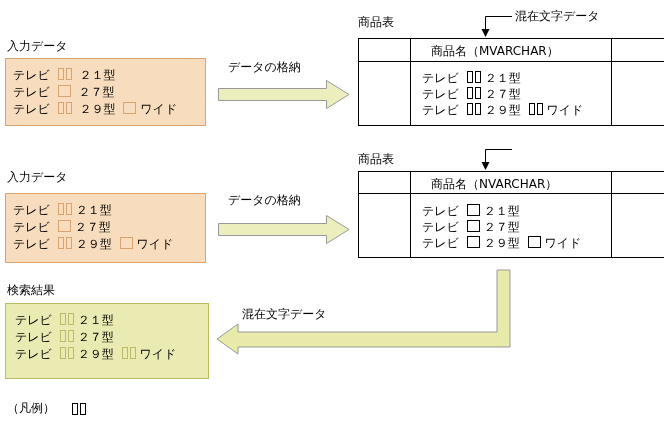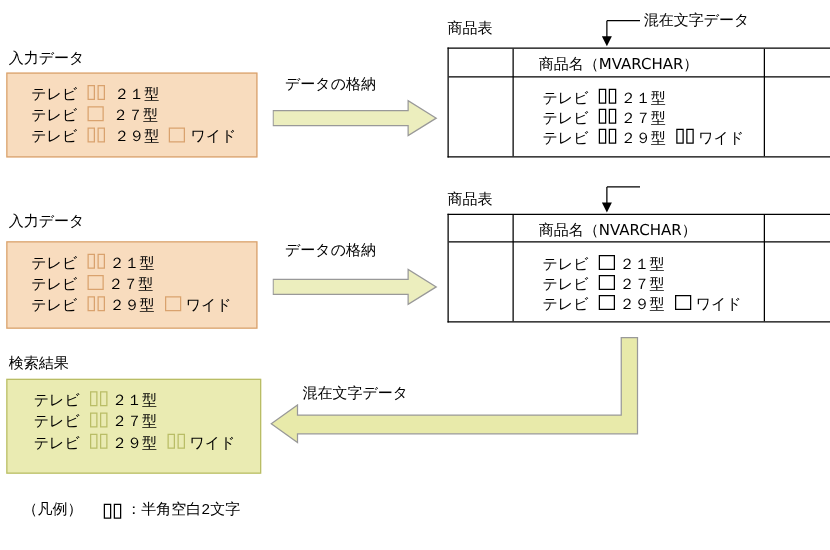--- a/index.html
+++ b/index.html
@@ -2,34 +2,34 @@
 <html><head>
 <meta charset="utf-8">
 <style>
   html,body{margin:0;padding:0;background:#fff;}
   .canvas{position:relative;width:664px;height:440px;background:#ffffff;
           font-family:"DejaVu Sans",sans-serif;font-size:12px;color:#000;overflow:hidden;}
   .lbl{position:absolute;line-height:14px;white-space:pre;}
   .box{position:absolute;box-sizing:border-box;}
   .peach{background:#F8DCBE;border:1px solid #D9A26E;--symc:#D9A26E;padding:8px 0 0 7px;}
   .green-box{background:#EAEBB2;border:1px solid #B9BD66;--symc:#B9BD66;padding:8px 0 0 9px;}
-  .data-row{white-space:pre;line-height:17px;margin-left:12px;}
+  .data-row{white-space:pre;line-height:17px;}
   .sym{display:inline-block;margin:0 4px 0 4px;vertical-align:-1px;}
   .sym-hw{display:inline-flex;gap:2px;}
   .sym-hw i{display:inline-block;width:4px;height:10px;border:1px solid var(--symc,#000);box-sizing:content-box;}
   .sym-fw{width:11px;height:10px;border:1px solid var(--symc,#000);box-sizing:content-box;}
   .tbl{position:absolute;box-sizing:border-box;border-top:1px solid #000;border-bottom:1px solid #000;
        border-left:1px solid #000;--symc:#000;}
   .tbl .vline{position:absolute;top:0;bottom:0;width:1px;background:#000;}
   .tbl .hline{position:absolute;left:0;right:0;height:1px;background:#000;}
   .tbl .th{position:absolute;left:72px;top:4px;white-space:pre;}
   .tbl .tbody{position:absolute;left:63px;}
   .tbl .tbody .data-row{line-height:16px;}
   svg{position:absolute;}
-  .legend{position:absolute;left:18px;top:400px;font-family:Liberation Mono, monospace;--symc:#000;}
+  .legend{position:absolute;left:7px;top:400px;--symc:#000;}
   .legend .legend-row{display:flex;align-items:center;line-height:17px;white-space:pre;}
   .legend .legend-title{display:inline-block;width:61px;}
 </style>
 </head>
 <body>
 
 <div class="canvas">
 
   <div class="lbl" style="left:7px;top:39px">入力データ</div>
 
@@ -105,17 +105,16 @@
   <div class="box green-box" style="left:5px;top:303px;width:204px;height:76px">
       <div class="data-row"><span>テレビ </span><span class="sym sym-hw"><i></i><i></i></span><span>２１型</span></div>
       <div class="data-row"><span>テレビ </span><span class="sym sym-hw"><i></i><i></i></span><span>２７型</span></div>
       <div class="data-row"><span>テレビ </span><span class="sym sym-hw"><i></i><i></i></span><span>２９型 </span><span class="sym sym-hw"><i></i><i></i></span><span>ワイド</span></div>
     </div>
 
   <div class="legend">
     <div class="legend-row">
       <span class="legend-title">（凡例）</span>
       <span class="sym sym-hw"><i></i><i></i></span>
-      <span>：半角空白2文字</span>
     </div>
   </div>
 
 </div>
 
 </body></html>

